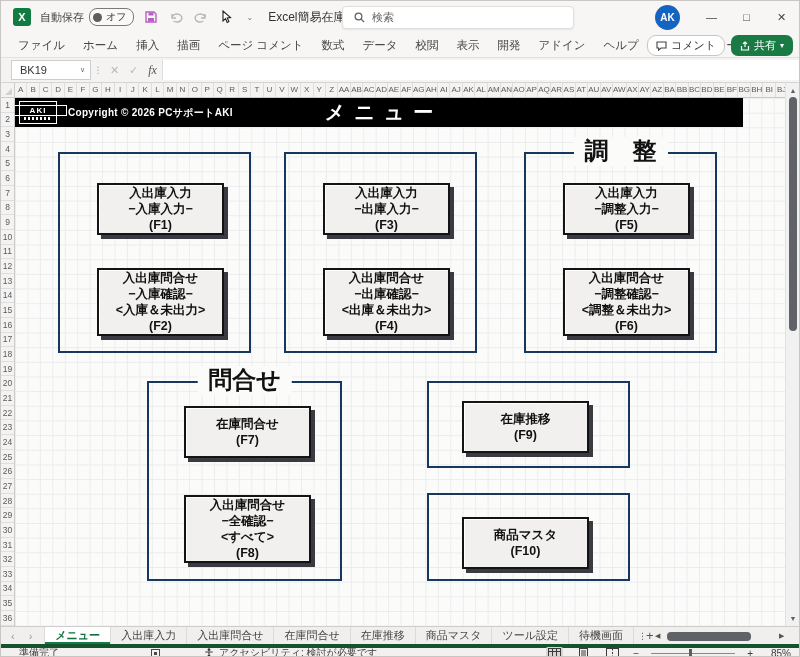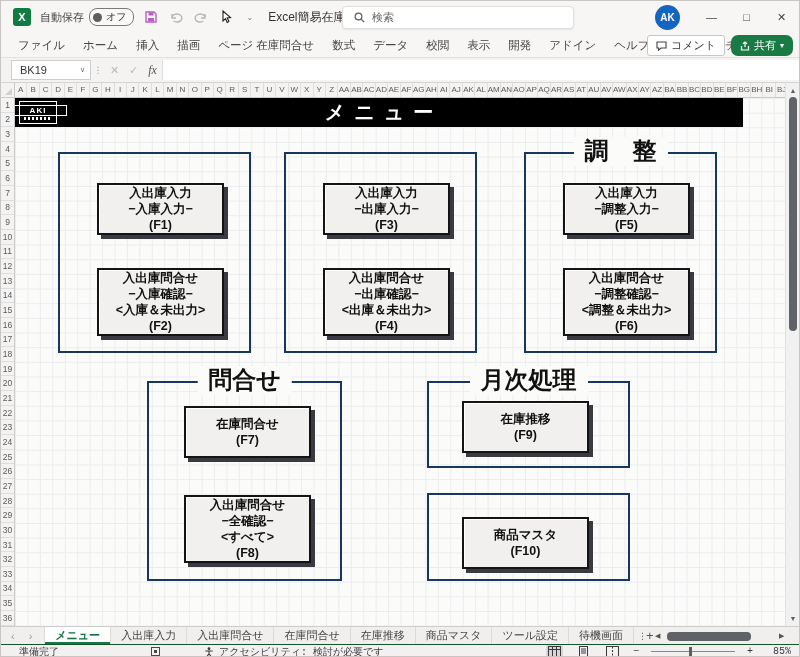--- a/index.html
+++ b/index.html
@@ -19,21 +19,21 @@
   .file-chev { font-size:8px; color:#777; margin-left:3px; }
   .searchbox { position:absolute; left:341px; top:5px; width:232px; height:23px; background:#fff; border:1px solid #e1dfdd; border-radius:4px; box-shadow:0 1px 2px rgba(0,0,0,.08); display:flex; align-items:center; gap:7px; padding-left:11px; font-size:11px; color:#605e5c; }
   .tb-right { position:absolute; right:0; top:0; height:32px; display:flex; align-items:center; }
   .avatar { width:25px; height:25px; border-radius:50%; background:#1565c0; color:#fff; font-size:10px; font-weight:bold; display:flex; align-items:center; justify-content:center; margin-right:14px; }
   .winbtn { width:35px; height:32px; display:flex; align-items:center; justify-content:center; font-size:11px; color:#444; }
 
   
   .ribbon { height:25px; background:#f8f6f4; display:flex; align-items:center; padding-left:8px; border-bottom:1px solid #e3e1df; position:relative; }
   .rtab { font-size:11.5px; color:#444; padding:0 9px; line-height:24px; white-space:nowrap; }
   .ribbon-right { position:absolute; right:6px; top:2px; display:flex; align-items:center; gap:6px; }
-  .comment-btn { display:flex; align-items:center; gap:4px; border:1px solid #c8c6c4; background:#fff; border-radius:3px; font-size:11px; color:#333; padding:2px 8px; }
+  .comment-btn { display:flex; align-items:center; gap:4px; border:1px solid #c8c6c4; background:#fff; border-radius:9px; font-size:11px; color:#333; padding:2px 8px; }
   .share-btn { display:flex; align-items:center; gap:4px; background:#1a7a44; border-radius:7px; font-size:11px; color:#fff; padding:3px 9px; }
   .share-caret { font-size:8px; }
 
   
   .fbar { height:25px; background:#f5f3f2; border-bottom:1px solid #d6d4d2; display:flex; align-items:stretch; }
   .namebox { width:80px; background:#fff; border:1px solid #d0cecd; margin:2px 0 2px 10px; display:flex; align-items:center; font-size:11px; color:#333; padding-left:8px; position:relative; }
   .namebox .chev { position:absolute; right:5px; font-size:7px; color:#666; }
   .fbar-dots { width:14px; display:flex; align-items:center; justify-content:center; color:#a8a6a4; font-size:9px; }
   .fbar-btn { width:19px; display:flex; align-items:center; justify-content:center; font-size:11px; color:#b8b6b4; }
   .fx { font-family:"Liberation Serif","DejaVu Serif",serif; font-style:italic; color:#555; font-size:12px; }
@@ -78,21 +78,21 @@
   .stab.active { background:#fff; color:#0e703c; font-weight:bold; box-shadow:inset 0 -2px 0 #107c41; }
   .add-sheet { margin-left:12px; color:#555; font-size:13px; display:flex; align-items:center; }
   .tab-right { position:absolute; right:0; top:0; height:18px; display:flex; align-items:center; }
   .tab-dots { color:#666; font-size:9px; margin-right:8px; }
   .hscroll { position:relative; width:134px; height:12px; margin-right:10px; display:flex; align-items:center; }
   .hs-left,.hs-right { font-size:7px; color:#555; width:10px; }
   .hs-track { position:relative; flex:1; height:9px; }
   .hs-thumb { position:absolute; left:2px; top:0; width:84px; height:9px; background:#5f6368; border-radius:4px; }
 
   
-  .statusbar { height:14px; background:#f3f1f0; border-top:1px solid #14532d; display:flex; align-items:center; font-size:10px; color:#3b3a39; position:relative;font-family:Liberation Mono, monospace; }
+  .statusbar { height:14px; background:#f3f1f0; border-top:4px solid #14532d; display:flex; align-items:center; font-size:10px; color:#3b3a39; position:relative; }
   .sb-ready { margin-left:18px; }
   .macro-icon { margin-left:92px; width:9px; height:9px; border:1px solid #4a4846; position:relative; }
   .macro-icon:after { content:""; position:absolute; left:2px; top:2px; width:3px; height:3px; background:#4a4846; }
   .a11y { display:flex; align-items:center; gap:5px; margin-left:44px; }
   .sb-right { margin-left:auto; display:flex; align-items:center; gap:12px; margin-right:8px; }
   .view-icon { width:17px; height:13px; display:flex; align-items:center; justify-content:center; border-radius:2px; }
   .view-icon.sel { background:#d8d6d4; }
   .zoom-track { position:relative; width:84px; height:1px; background:#8a8886; }
   .zoom-thumb { position:absolute; left:45%; top:-4px; width:3px; height:9px; background:#5f5d5b; }
   .zoom-pct { min-width:26px; text-align:right; }
@@ -155,21 +155,21 @@
       <div class="winbtn">✕</div>
     </div>
   </div>
 
   <div class="ribbon">
     <div style="display:flex;" id="ribbon-tabs">
         <div class="rtab">ファイル</div>
         <div class="rtab">ホーム</div>
         <div class="rtab">挿入</div>
         <div class="rtab">描画</div>
-        <div class="rtab">ページ 在庫問合せ</div>
+        <div class="rtab">ページ コメント</div>
         <div class="rtab">数式</div>
         <div class="rtab">データ</div>
         <div class="rtab">校閲</div>
         <div class="rtab">表示</div>
         <div class="rtab">開発</div>
         <div class="rtab">アドイン</div>
         <div class="rtab">ヘルプ</div>
         <div class="rtab">Acrobat</div>
         <div class="rtab">チーム</div>
       </div>
@@ -311,20 +311,21 @@
         <div class="rowh">36</div>
       </div>
 
     <div class="canvas">
 
       <div class="banner">
         <div class="logo-box">
           <span class="logo-txt">AKI</span>
           <span class="logo-strip"></span>
         </div>
+        <span class="copyright">Copyright © 2026 PCサポートAKI</span>
         <span class="banner-title">メニュー</span>
       </div>
 
       <div class="section" style="left:43px;top:54px;width:193px;height:201px">
         <div class="xbtn" style="left:37px;top:29px;width:127px;height:52px">
             <div class="btn-line">入出庫入力</div>
             <div class="btn-line">−入庫入力−</div>
             <div class="btn-line">(F1)</div>
           </div>
         <div class="xbtn" style="left:37px;top:114px;width:127px;height:68px">
@@ -372,21 +373,20 @@
           </div>
         <div class="xbtn" style="left:35px;top:112px;width:127px;height:68px">
             <div class="btn-line">入出庫問合せ</div>
             <div class="btn-line">−全確認−</div>
             <div class="btn-line">&lt;すべて&gt;</div>
             <div class="btn-line">(F8)</div>
           </div>
       </div>
 
       <div class="section" style="left:412px;top:283px;width:203px;height:87px">
-        <span class="section-title">月次処理</span>
         <div class="xbtn" style="left:33px;top:18px;width:127px;height:52px">
             <div class="btn-line">在庫推移</div>
             <div class="btn-line">(F9)</div>
           </div>
       </div>
 
       <div class="section" style="left:412px;top:395px;width:203px;height:88px">
         <div class="xbtn" style="left:33px;top:22px;width:127px;height:52px">
             <div class="btn-line">商品マスタ</div>
             <div class="btn-line">(F10)</div>

